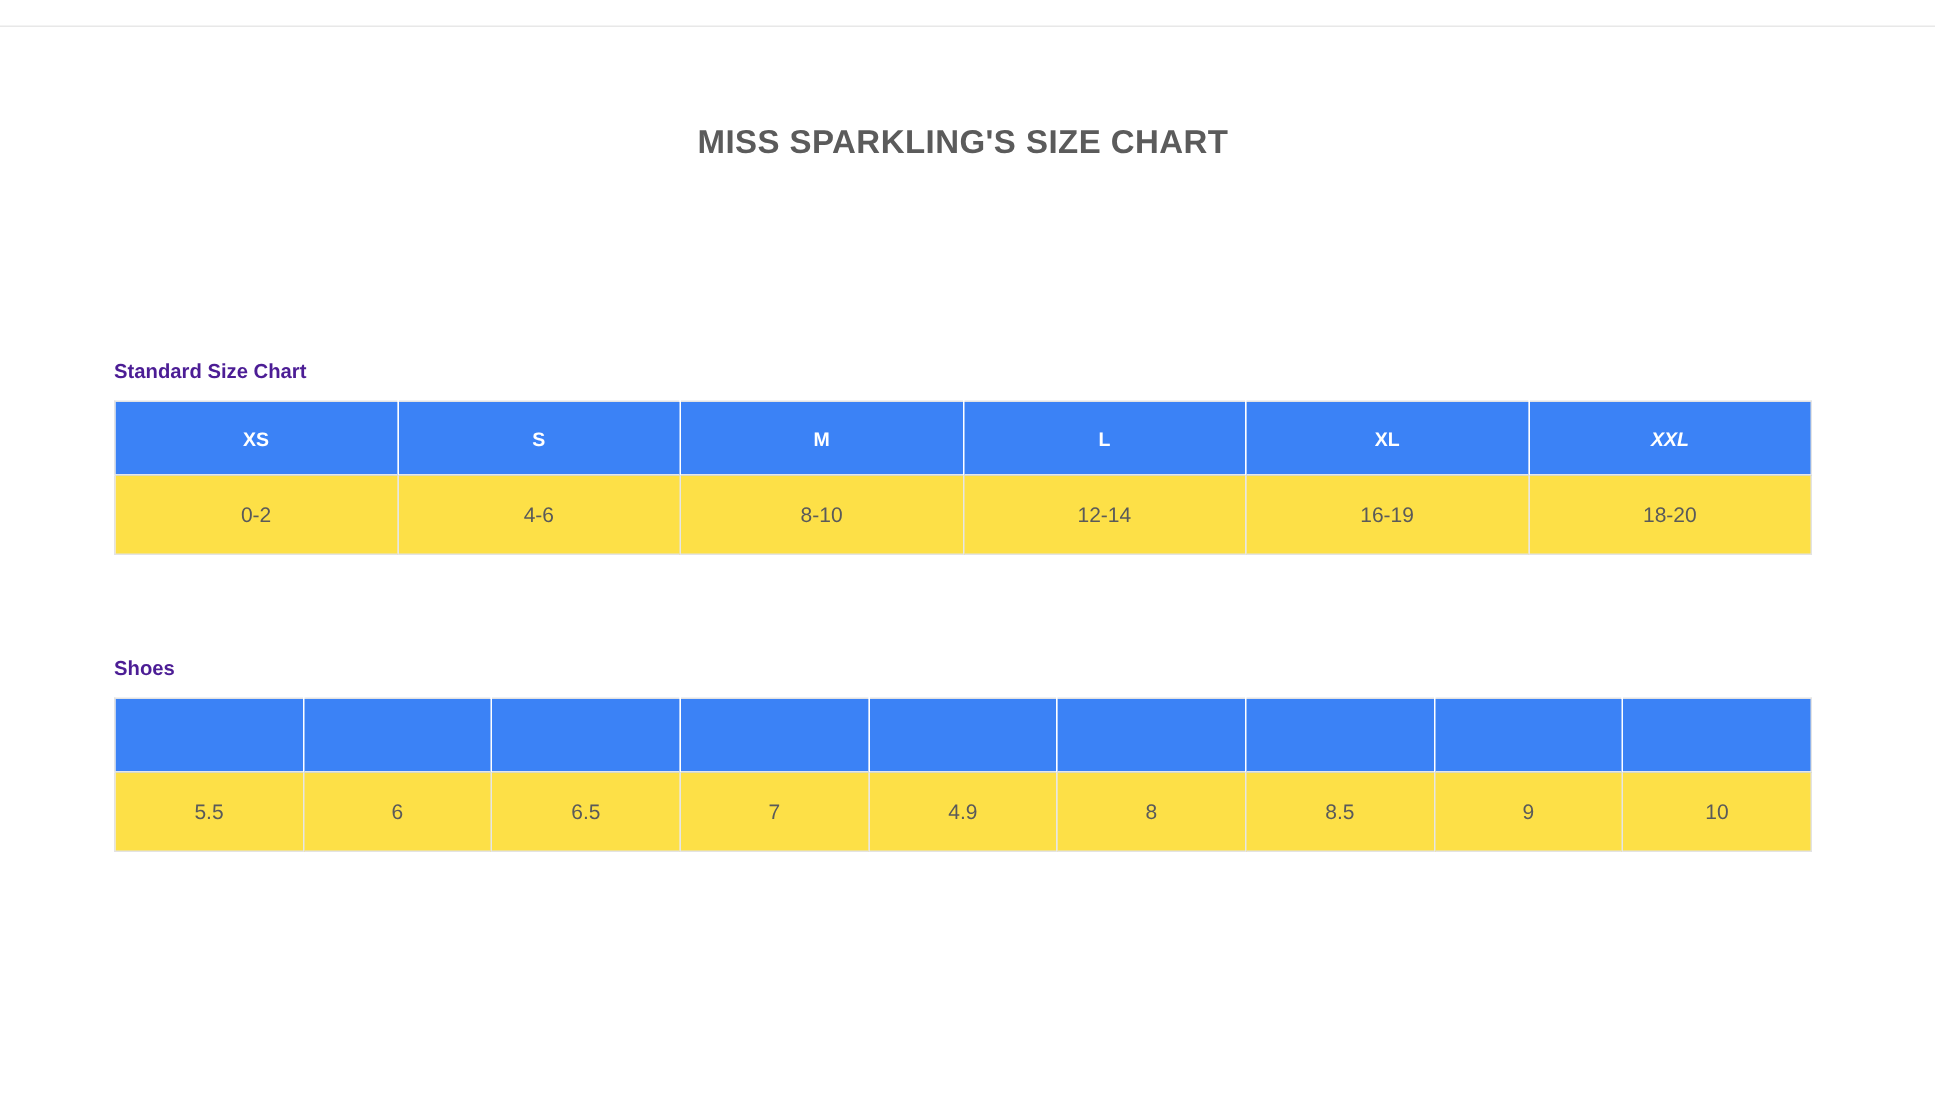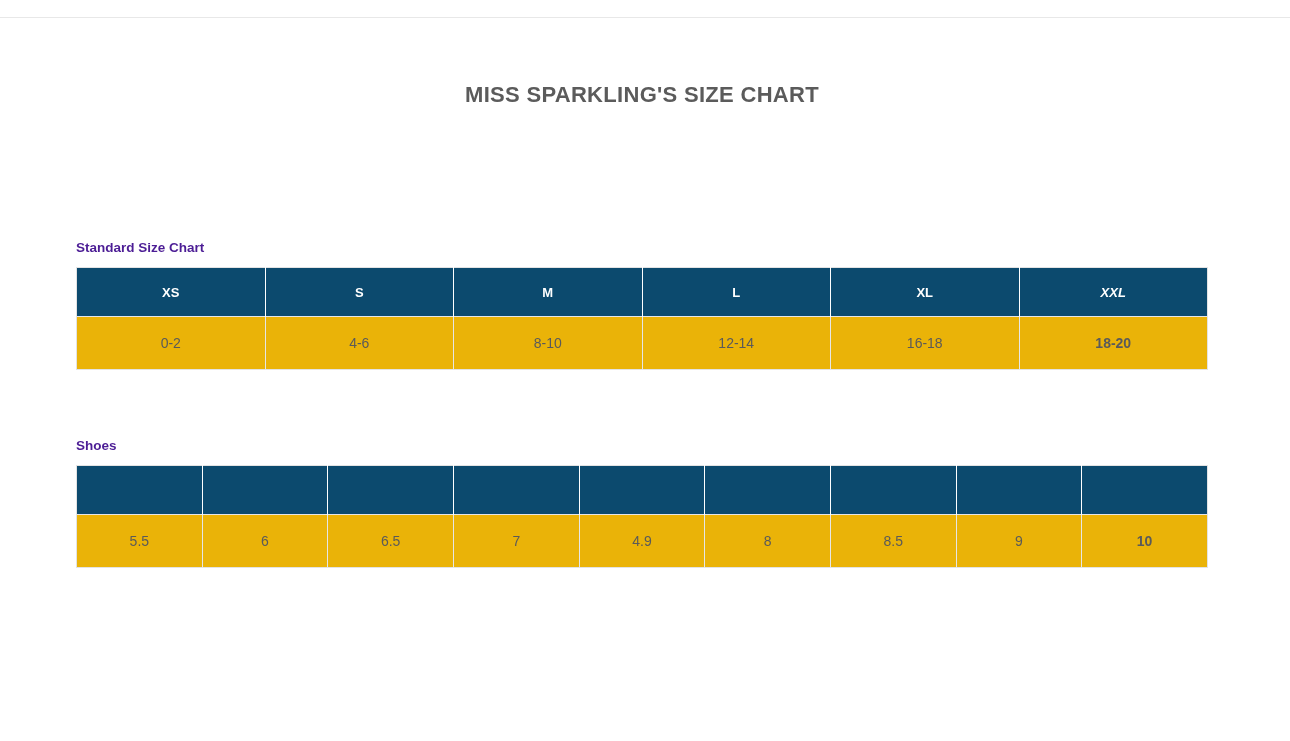--- a/index.html
+++ b/index.html
@@ -58,47 +58,46 @@
   .section-shoes {
     margin-top: 68px;
   }
   table.size-table {
     border-collapse: collapse;
     table-layout: fixed;
     width: 1132px;
     border: 1px solid #e3e3e3;
   }
   table.size-table th {
-    background: #0c4a6e;
+    background: #3b82f6;
     color: #ffffff;
     font-size: 13px;
     font-weight: bold;
     height: 48px;
     text-align: center;
     border-right: 1px solid #ffffff;
     border-left: none;
     padding: 0;
   }
   table.size-table th:last-child {
     border-right: none;
     font-style: italic;
   }
   table.size-table td {
-    background: #eab308;
+    background: #fde047;
     color: #5a5a5a;
     font-size: 14px;
     height: 52px;
     text-align: center;
     border-right: 1px solid #e6e6e6;
     border-top: 1px solid #e6e6e6;
     padding: 0;
   }
   table.size-table td:last-child {
     border-right: none;
-    font-weight: bold;
   }
   table.shoes-table th {
     height: 48px;
   }
   .footnote {
     margin-top: 38px;
     font-size: 14px;
     color: #555555;
   }
 </style>
@@ -125,21 +124,21 @@
             <th>XL</th>
             <th>XXL</th>
           </tr>
         </thead>
         <tbody>
           <tr>
             <td>0-2</td>
             <td>4-6</td>
             <td>8-10</td>
             <td>12-14</td>
-            <td>16-18</td>
+            <td>16-19</td>
             <td>18-20</td>
           </tr>
         </tbody>
       </table>
     </div>
 
     <div class="section section-shoes">
       <div class="section-heading">Shoes</div>
       <table class="size-table shoes-table">
         <thead>

